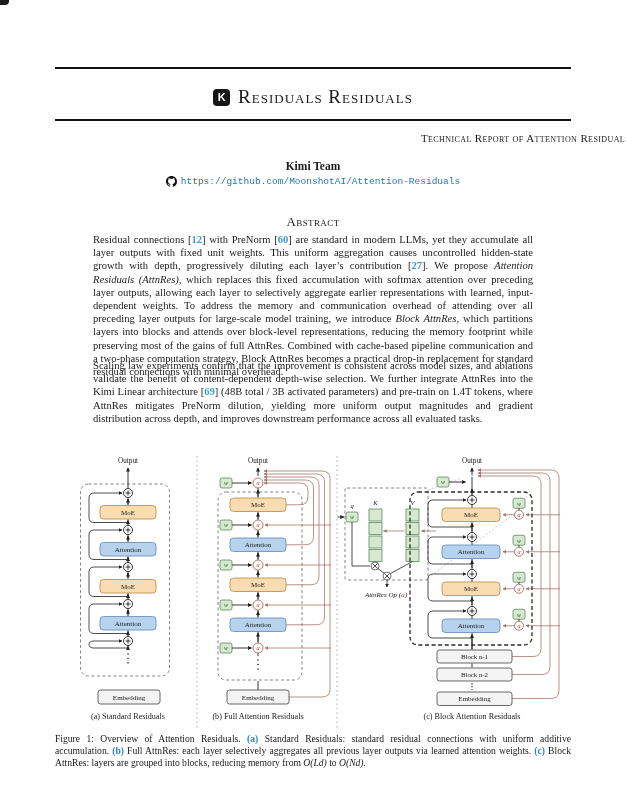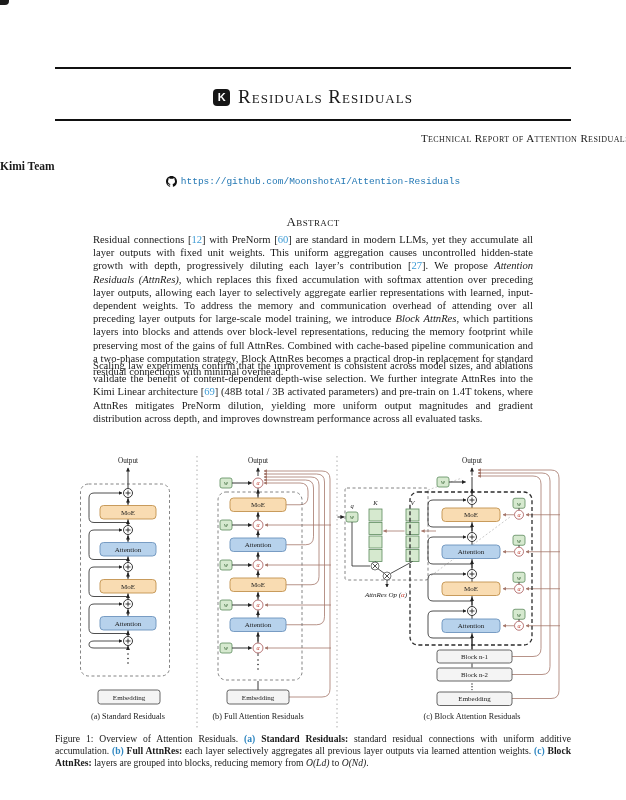--- a/index.html
+++ b/index.html
@@ -7,31 +7,31 @@
         font-family:"Liberation Serif",serif;color:#1a1a1a;overflow:hidden;}
   .corner-mark{position:absolute;left:0;top:0;width:9px;height:5px;background:#1c1c1c;border-radius:0 0 4px 0;}
   .rule{position:absolute;left:55px;width:516px;height:2px;background:#111;}
   .rule-top{top:67px;}
   .rule-mid{top:119px;}
   .title-row{position:absolute;top:86px;left:0;width:100%;display:flex;justify-content:center;align-items:center;gap:8px;}
   .logo{width:17px;height:17px;background:#161616;border-radius:4px;display:flex;align-items:center;justify-content:center;
         color:#fff;font-family:"Liberation Sans",sans-serif;font-weight:bold;font-size:11px;}
   .title{font-variant:small-caps;font-size:19px;letter-spacing:1px;}
   .subtitle{position:absolute;top:132px;left:4px;width:100%;text-align:right;font-variant:small-caps;font-size:11px;letter-spacing:.4px;}
-  .team{position:absolute;top:160px;left:0;width:100%;font-weight:bold;font-size:11.5px;}
+  .team{position:absolute;top:160px;left:0;width:100%;text-align:center;font-weight:bold;font-size:11.5px;}
   .link-row{position:absolute;top:176px;left:0;width:100%;display:flex;justify-content:center;align-items:center;gap:4px;}
   .link-row a{font-family:"Liberation Mono","DejaVu Sans Mono",monospace;font-size:9.5px;color:#2478B4;text-decoration:none;}
   .abs-head{position:absolute;top:214px;left:0;width:100%;text-align:center;font-variant:small-caps;font-weight:normal;font-size:13px;letter-spacing:.4px;}
   .abs-p{position:absolute;left:93px;width:440px;font-size:10.6px;line-height:13.2px;text-align:justify;margin:0;}
   .abs-p1{top:233px;}
   .abs-p2{top:359px;}
   .fig-caption{position:absolute;top:733px;left:55px;width:516px;font-size:9.6px;line-height:11.8px;text-align:justify;margin:0;}
-  .s-cite{color:#3D9BD5;}
+  .s-cite{color:#3D9BD5;font-weight:bold;}
   .s-it{font-style:italic;}
-  .s-b{font-weight:bold;}
+  .s-b{font-weight:normal;}
   .s-lbl{color:#2E86C1;font-weight:bold;}
   .s-math{font-style:italic;margin-top:24px;}
   .figure-svg{position:absolute;left:55px;top:452px;}
   
   .ft{font-family:"Liberation Serif",serif;fill:#1a1a1a;text-anchor:middle;}
   .wire{stroke:#222;stroke-width:.9;fill:none;}
   .skip{stroke:#222;stroke-width:.8;fill:none;}
   .res{stroke:#A5776B;stroke-width:.8;fill:none;}
   .dashbox{fill:none;stroke:#777;stroke-width:.9;stroke-dasharray:3,2.5;}
   .dashbox-c{fill:none;stroke:#2b2b2b;stroke-width:1.3;stroke-dasharray:4,2.6;}

